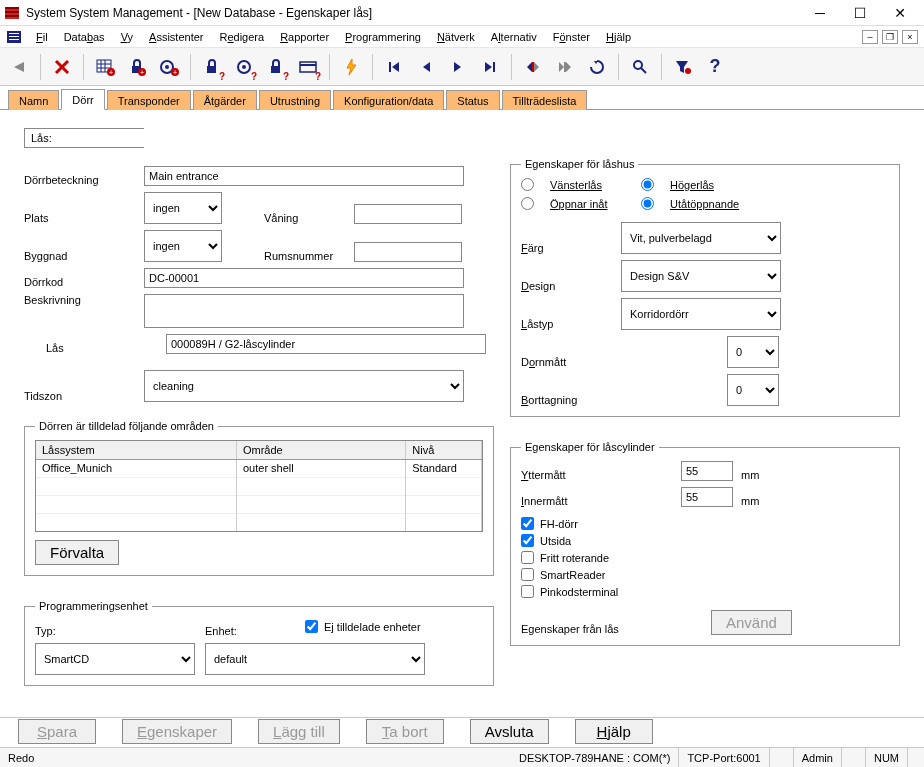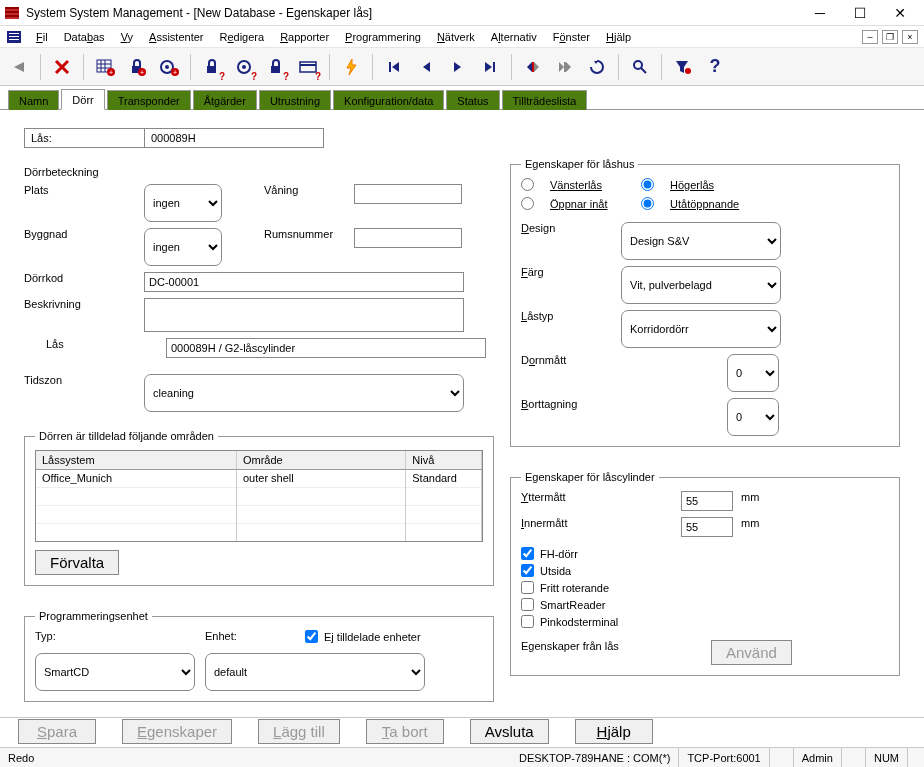--- a/index.html
+++ b/index.html
@@ -20,30 +20,30 @@
 .menubar .mdi-btns { margin-left: auto; display: flex; gap: 4px; font-size: 10px; }
 .menubar .mdi-btn { width: 16px; height: 14px; border: 1px solid #999; display: flex; align-items: center; justify-content: center; font-size: 9px; }
 
 
 .toolbar { height: 38px; background: #f6f6f6; border-bottom: 1px solid #c8c8c8; display: flex; align-items: center; padding: 0 4px; gap: 2px; }
 .toolbar .tbtn { width: 30px; height: 30px; display: flex; align-items: center; justify-content: center; border: 1px solid transparent; position: relative; }
 .toolbar .sep { width: 1px; height: 26px; background: #c8c8c8; margin: 0 4px; }
 
 
 .tabs { height: 24px; display: flex; align-items: flex-end; padding: 0 8px; border-bottom: 1px solid #999; background: #fff; }
-.tab { padding: 4px 10px 3px; border: 1px solid #999; border-bottom: none; margin-right: 2px; background: #4d7c0f; font-size: 11px; cursor: default; position: relative; top: 1px; }
+.tab { padding: 4px 10px 3px; border: 1px solid #999; border-bottom: none; margin-right: 2px; background: #fdba74; font-size: 11px; cursor: default; position: relative; top: 1px; }
 .tab.active { background: #fff; border-bottom: 1px solid #fff; }
 
 
 .content { position: absolute; top: 110px; left: 0; right: 0; bottom: 48px; padding: 18px 24px 6px 24px; overflow: visible; }
 
-.row { display: flex; align-items: flex-start; margin-bottom: 6px; }
+.row { display: flex; align-items: flex-end; margin-bottom: 6px; }
 .lbl { width: 120px; font-size: 11px; }
 .field { border: 1px solid #888; padding: 2px 4px; height: 20px; font-size: 11px; background: #fff; }
-select.field { height: 38px; border-radius: 7px; }
+select.field { height: 32px; }
 
 .left-col { float: left; width: 470px; }
 .right-col { float: right; width: 390px; }
 
 fieldset { border: 1px solid #999; padding: 8px 10px 10px; margin-bottom: 24px; }
 fieldset legend { font-size: 11px; padding: 0 4px; }
 
 .radio-row { display: flex; align-items: center; margin-bottom: 6px; }
 .radio-row label { display: flex; align-items: center; gap: 16px; width: 120px; text-decoration: underline; }
 .check-row { display: flex; align-items: center; margin-bottom: 4px; gap: 6px; }
@@ -274,25 +274,25 @@
   <div class="tab">Konfiguration/data</div>
   <div class="tab">Status</div>
   <div class="tab">Tillträdeslista</div>
 </div>
 
 <div class="content">
 
   <div class="left-col">
     <div class="lock-box" style="margin-bottom:18px;">
       <div class="lab">Lås:</div>
-      <div class="val">000089H</div>
     </div>
 
     <div class="row">
       <span class="lbl">Dörrbeteckning</span>
+      <input class="field" style="width: 320px;" value="Main entrance">
     </div>
     <div class="row">
       <span class="lbl">Plats</span>
       <select class="field" style="width:78px"><option>ingen</option></select>
       <span style="width:42px"></span>
       <span class="lbl" style="width:90px">Våning</span>
       <input class="field" style="width: 108px;" value="">
     </div>
     <div class="row">
       <span class="lbl">Byggnad</span>
@@ -393,26 +393,26 @@
         <label>
             <input type="radio" name="open" style="">
             <span><span class="und">Ö</span>ppnar inåt</span>
           </label>
         <label>
             <input type="radio" name="open" checked="" style="">
             <span><span class="und">U</span>tåtöppnande</span>
           </label>
       </div>
       <div class="row">
+          <span class="lbl" style="width:100px"><span class="und">F</span>ärg</span>
+          <select class="field" style="width:160px"><option>Vit, pulverbelagd</option></select>
+        </div>
+      <div class="row">
           <span class="lbl" style="width:100px"><span class="und">D</span>esign</span>
           <select class="field" style="width:160px"><option>Design S&amp;V</option></select>
-        </div>
-      <div class="row">
-          <span class="lbl" style="width:100px"><span class="und">F</span>ärg</span>
-          <select class="field" style="width:160px"><option>Vit, pulverbelagd</option></select>
         </div>
       <div class="row">
           <span class="lbl" style="width:100px"><span class="und">L</span>åstyp</span>
           <select class="field" style="width:160px"><option>Korridordörr</option></select>
         </div>
       <div class="row">
           <span class="lbl" style="width:100px">D<span class="und">o</span>rnmått</span>
           <span style="width:106px"></span>
           <select class="field small-select"><option>0</option></select>
         </div>

